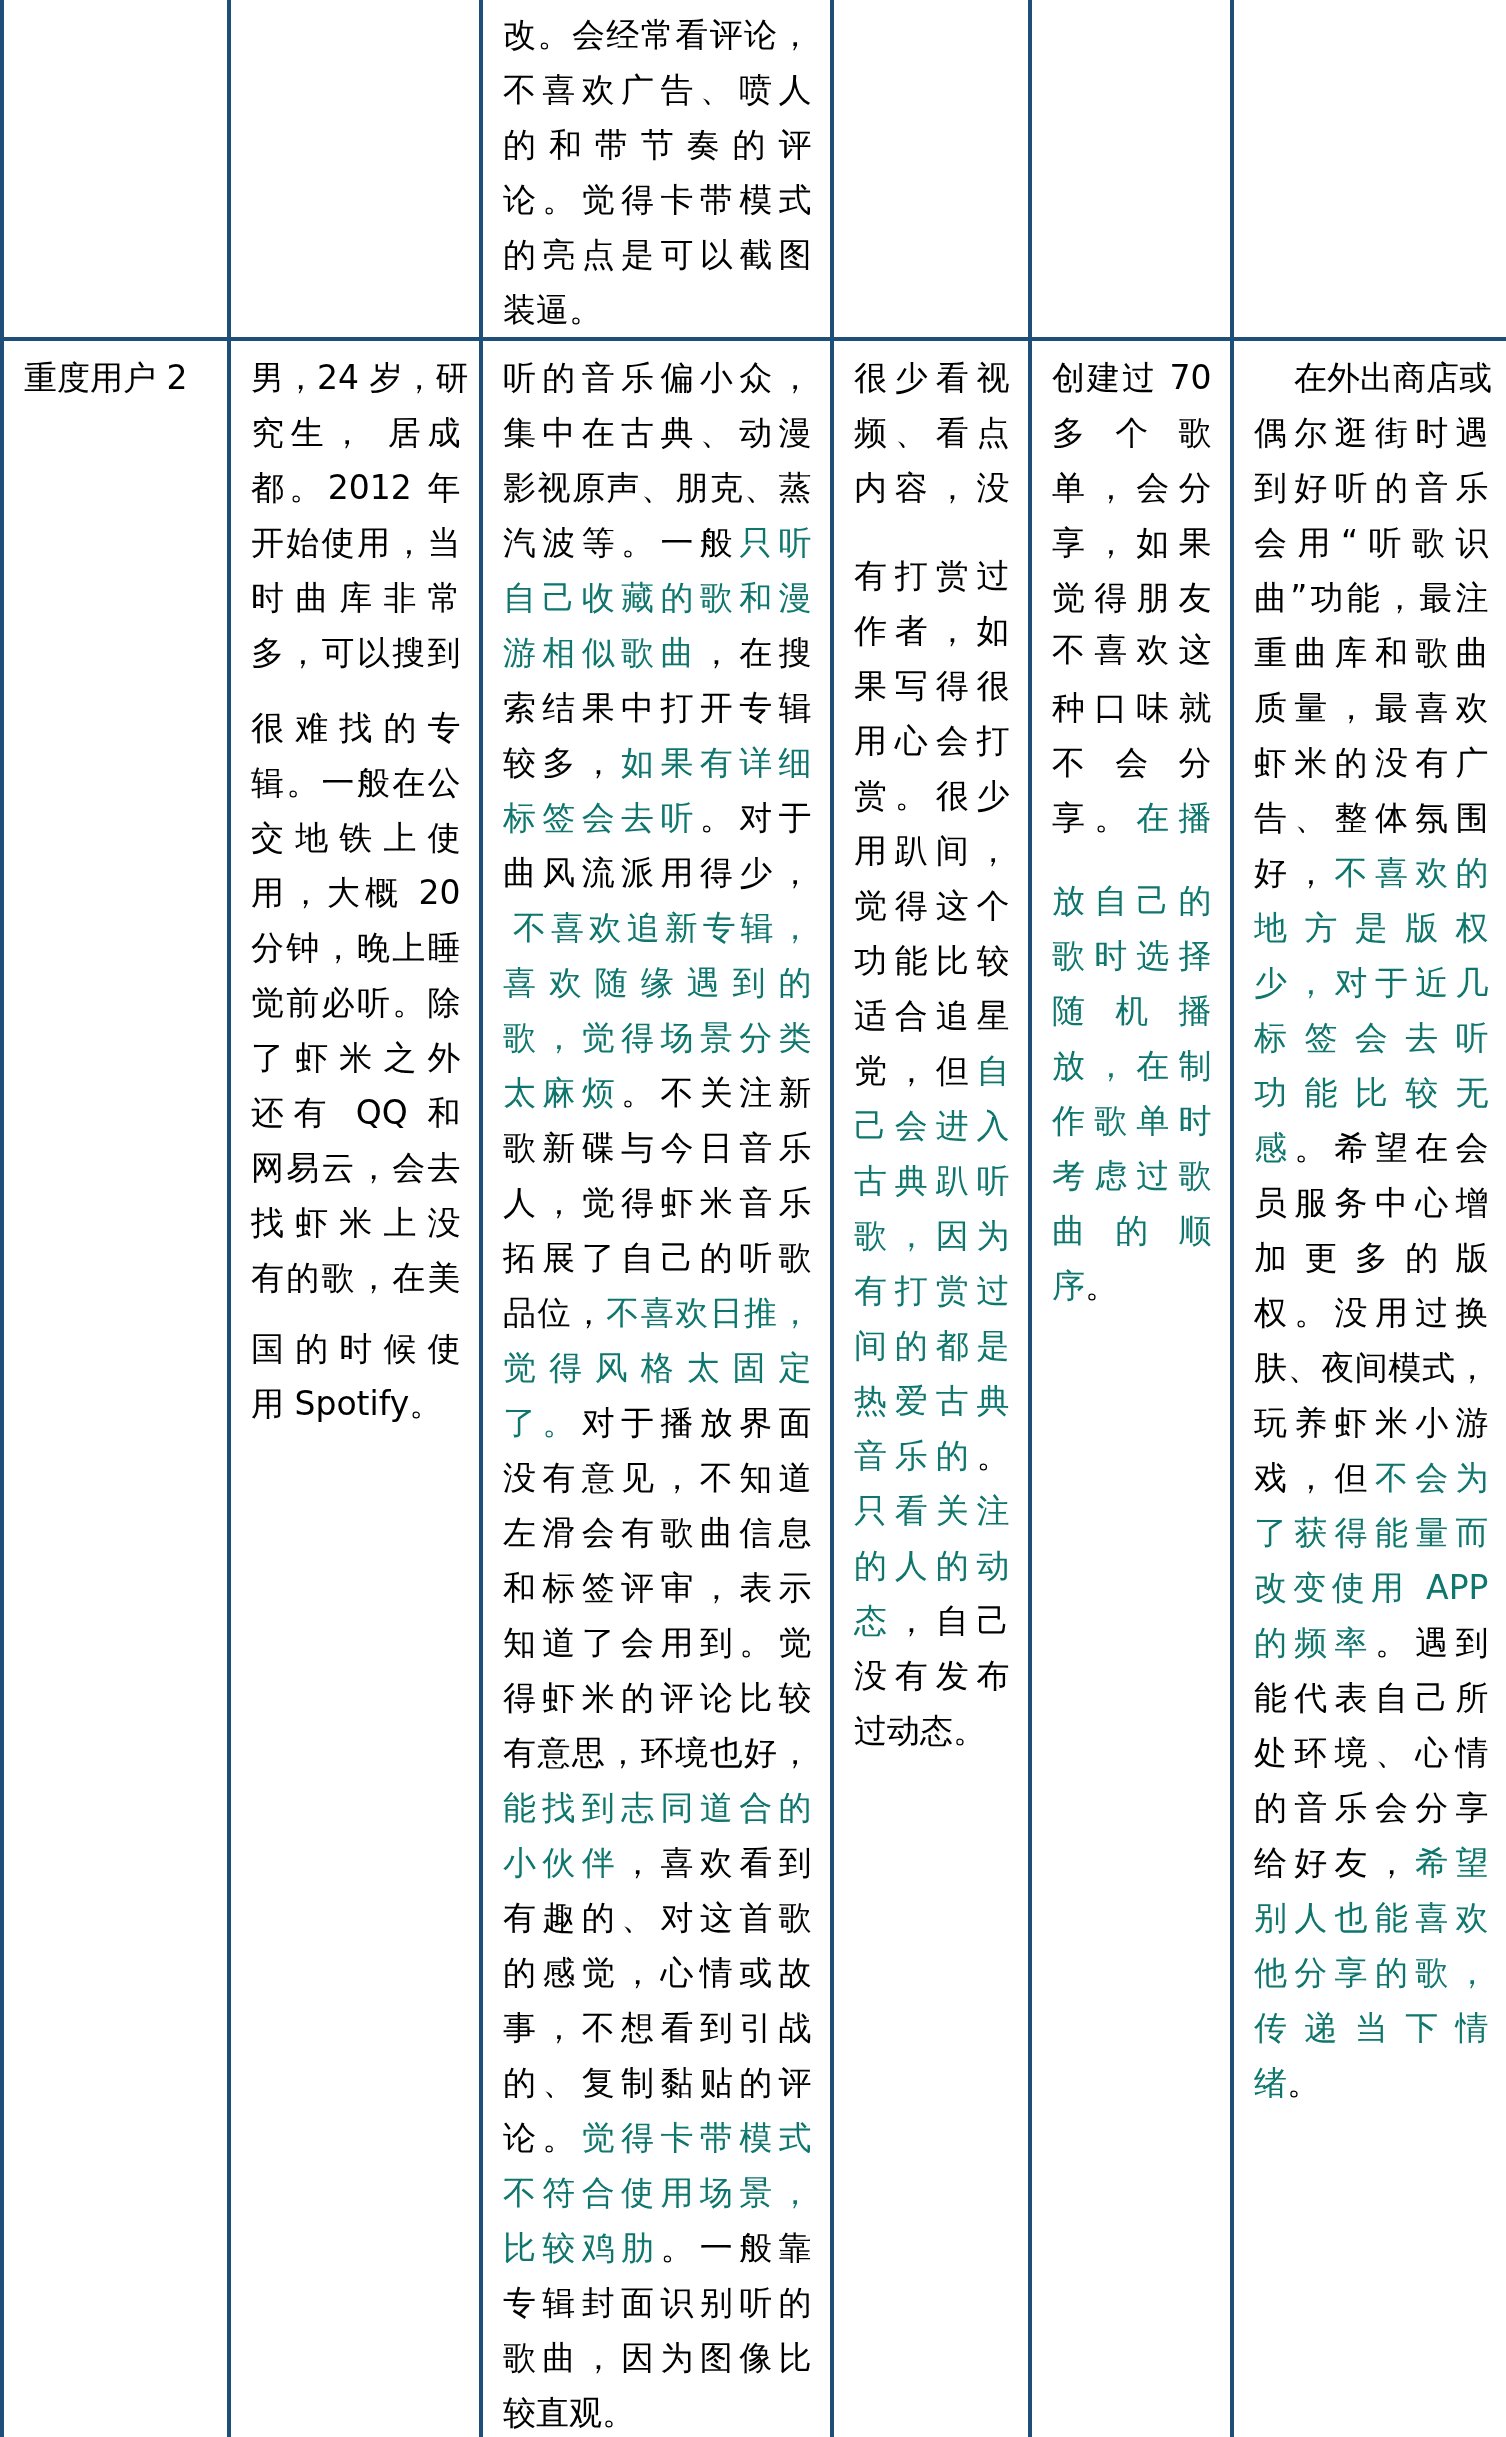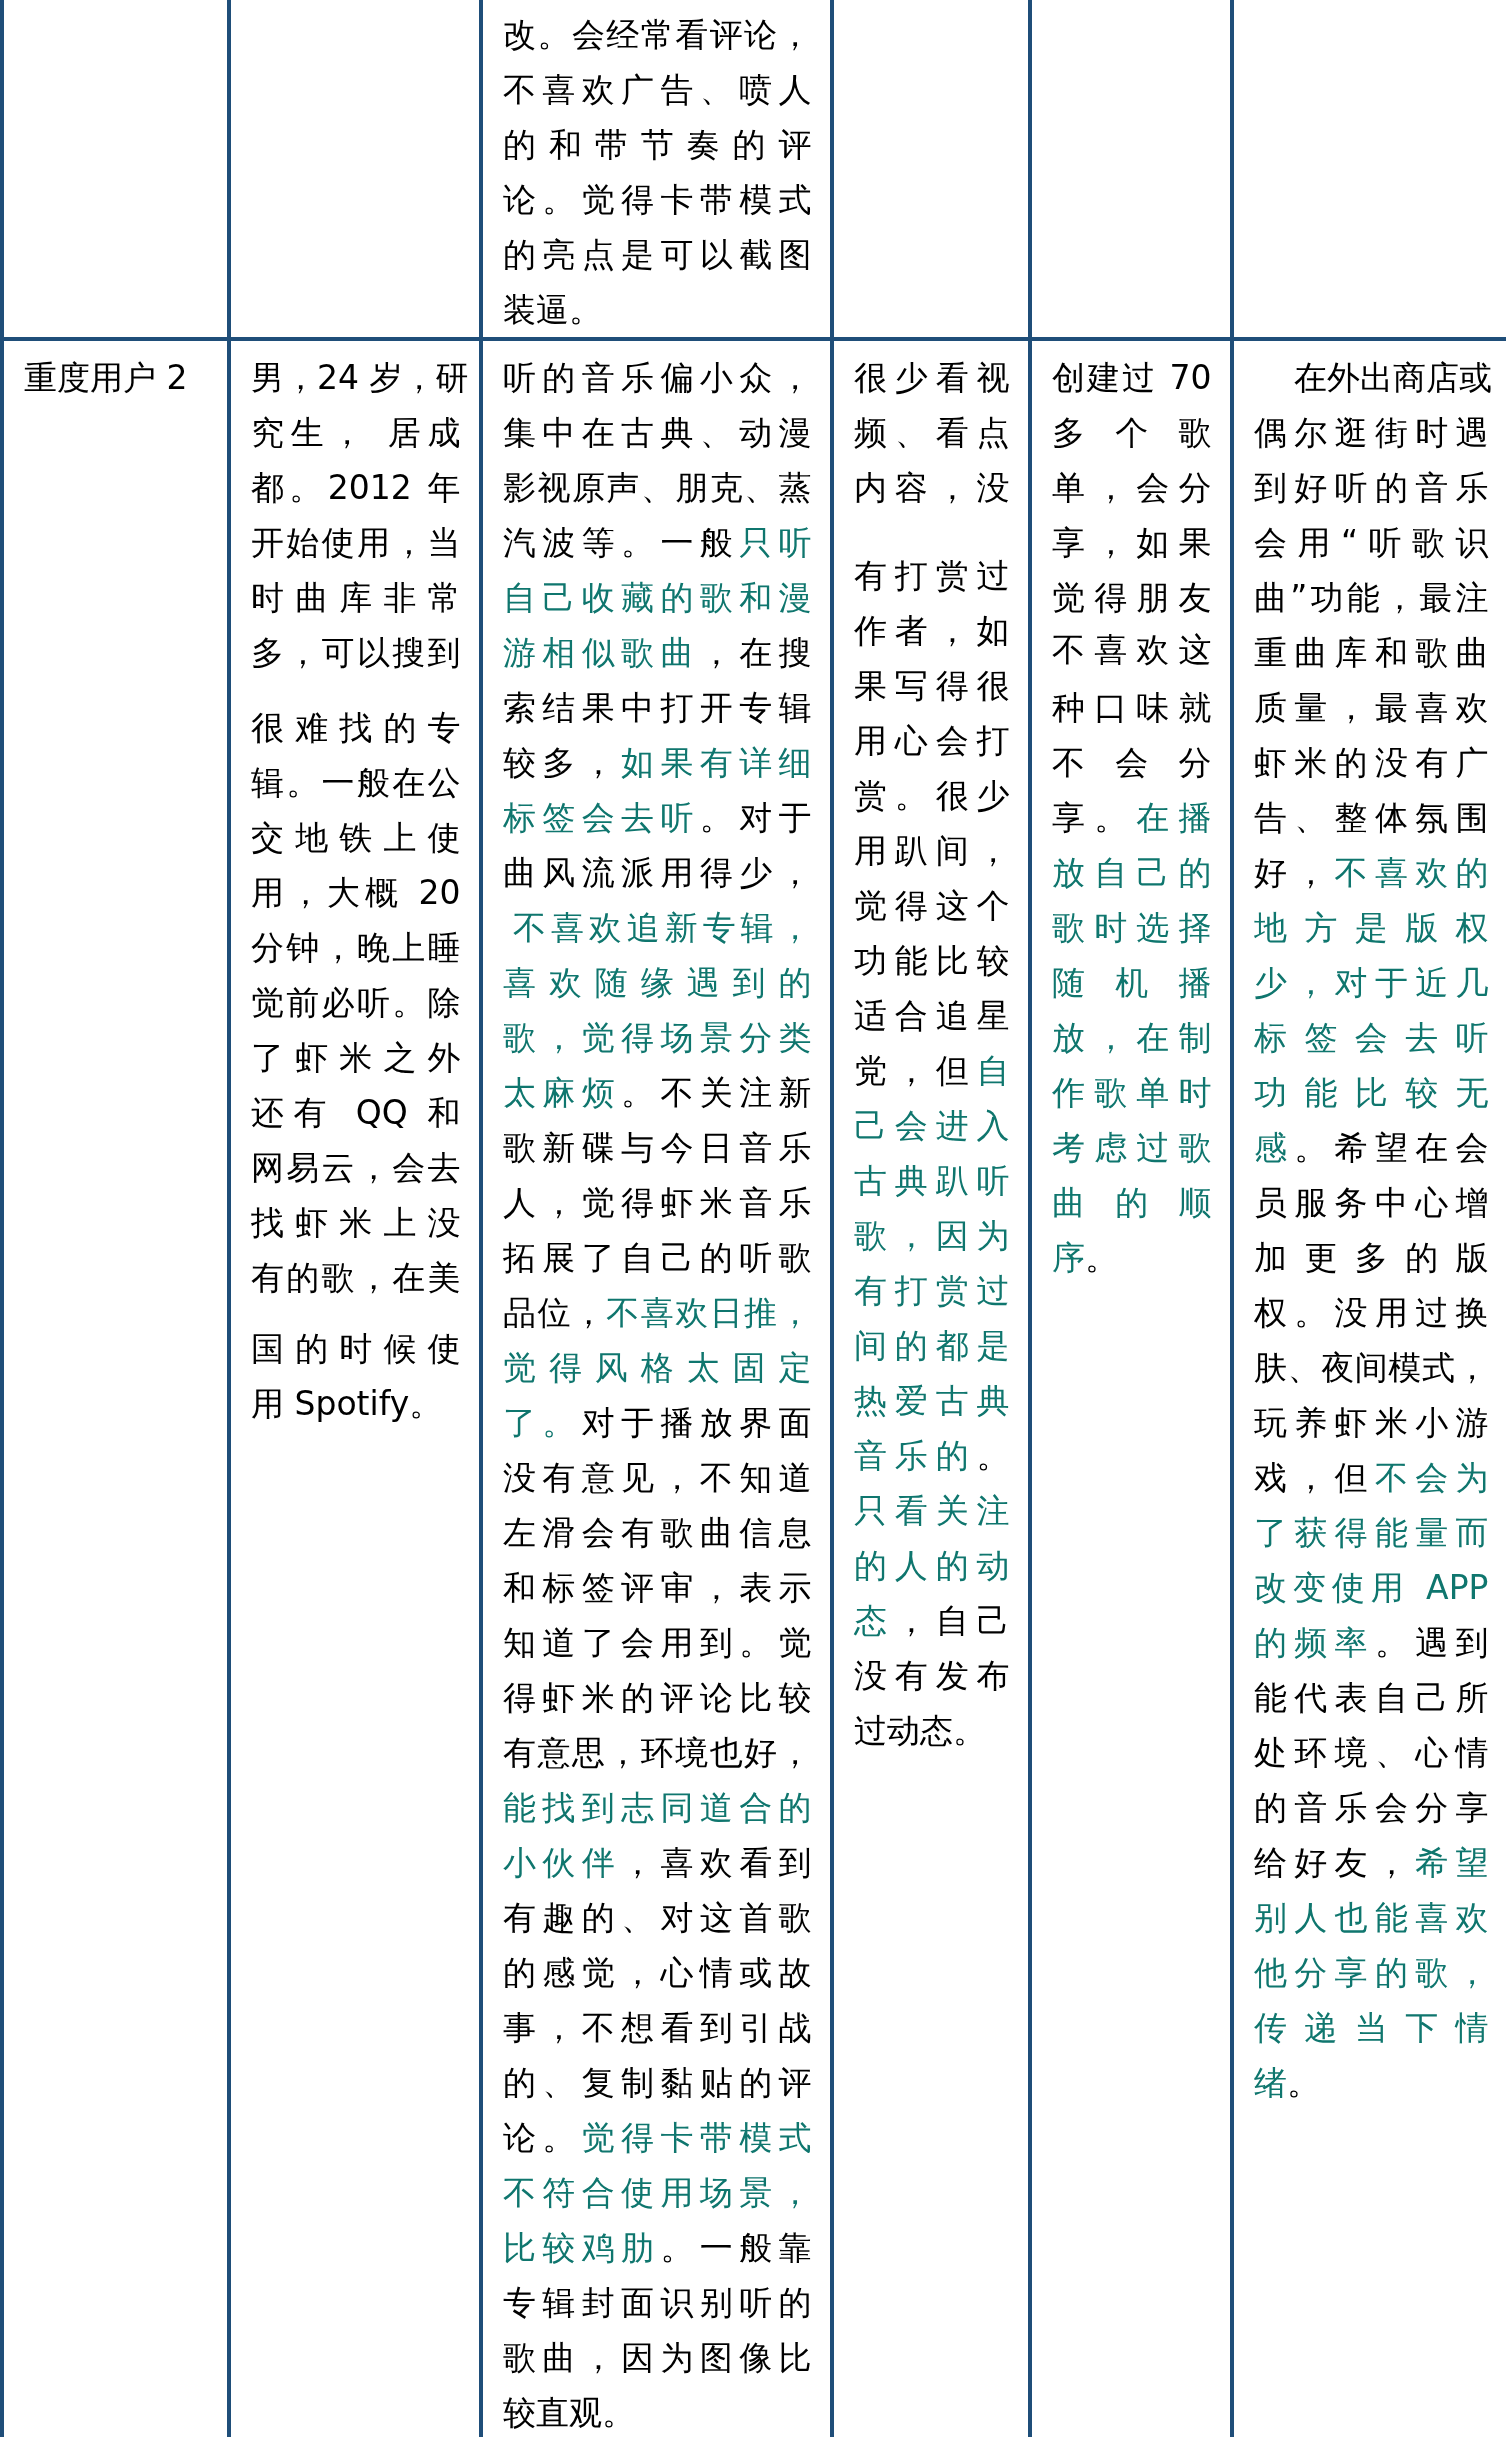--- a/index.html
+++ b/index.html
@@ -149,21 +149,21 @@
       <td>
           <span class="line" style="letter-spacing: 0px;"><span class="blk">创建过 70</span></span>
           <span class="line" style="letter-spacing: 0px;"><span class="blk">多 个 歌</span></span>
           <span class="line" style="letter-spacing: 0px;"><span class="blk">单，会分</span></span>
           <span class="line" style="letter-spacing: 0px;"><span class="blk">享，如果</span></span>
           <span class="line" style="letter-spacing: 0px;"><span class="blk">觉得朋友</span></span>
           <span class="line" style="letter-spacing: 0px; font-family: Liberation Mono, monospace;"><span class="blk">不喜欢这</span></span>
           <span class="line" style="letter-spacing: 0px;"><span class="blk">种口味就</span></span>
           <span class="line" style="letter-spacing: 0px;"><span class="blk">不 会 分</span></span>
           <span class="line" style="letter-spacing: 0px;"><span class="blk">享。</span><span class="red">在播</span></span>
-          <span class="line" style="letter-spacing: 0px;"><span class="red">放自己的</span></span>
+          <span class="line" style="letter-spacing: 0px; margin-top: 28px;"><span class="red">放自己的</span></span>
           <span class="line" style="letter-spacing: 0px;"><span class="red">歌时选择</span></span>
           <span class="line" style="letter-spacing: 0px;"><span class="red">随 机 播</span></span>
           <span class="line" style="letter-spacing: 0px;"><span class="red">放，在制</span></span>
           <span class="line" style="letter-spacing: 0px;"><span class="red">作歌单时</span></span>
           <span class="line" style="letter-spacing: 0px;"><span class="red">考虑过歌</span></span>
           <span class="line" style="letter-spacing: 0px;"><span class="red">曲 的 顺</span></span>
           <span class="line last"><span class="red">序</span><span class="blk">。</span></span>
         </td>
       <td>
           <span class="line" style="letter-spacing: 0px; margin-left: 40px;"><span class="blk">在外出商店或</span></span>

